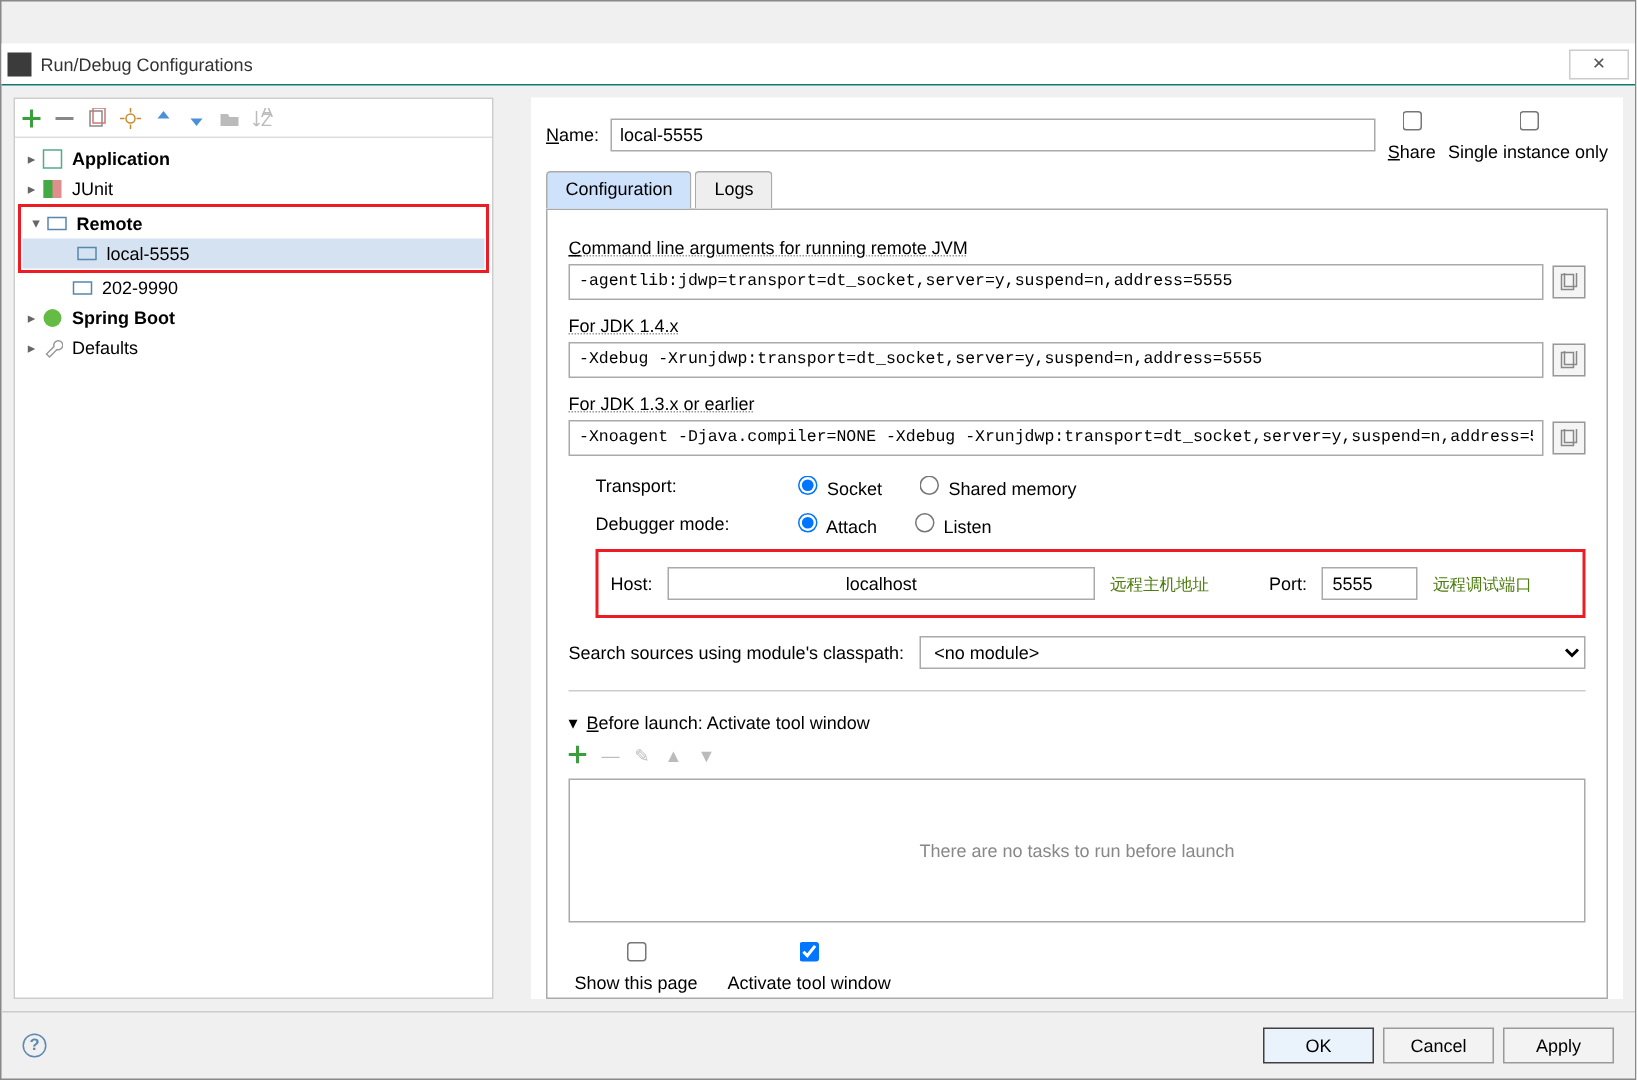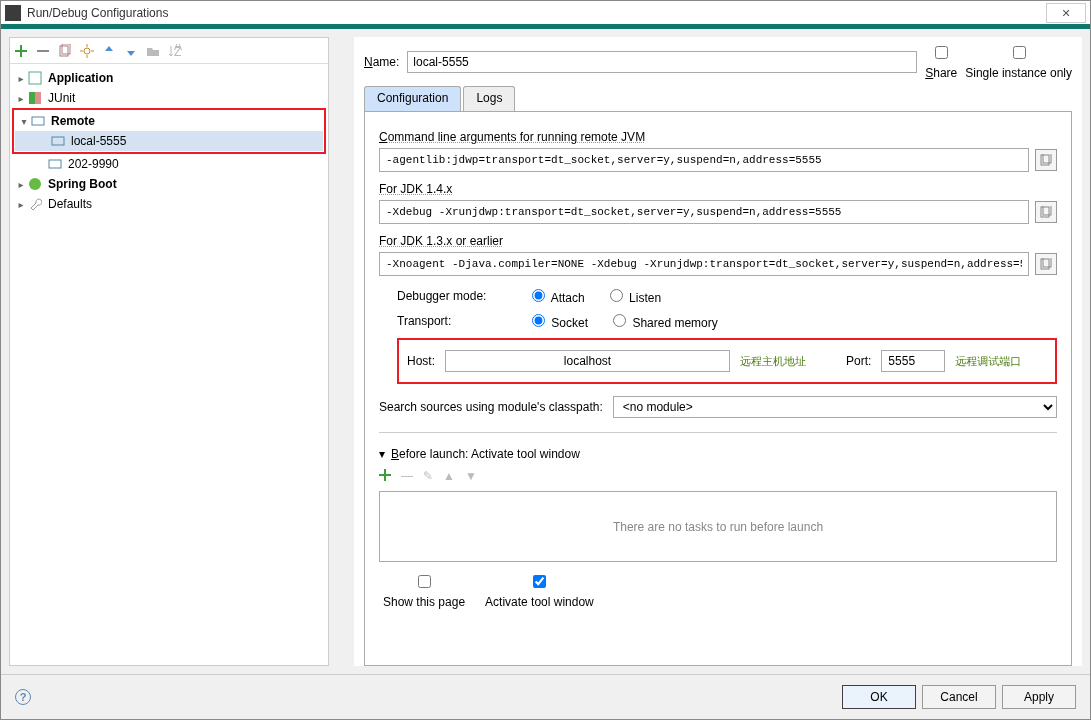--- a/index.html
+++ b/index.html
@@ -1,18 +1,18 @@
 <!DOCTYPE html>
 <html><head>
 <meta charset="utf-8">
 <style>
 * { box-sizing: border-box; font-family: "Segoe UI", Tahoma, sans-serif; font-size: 12px; }
 body { margin: 0; background: #fff; color: #000; }
 .window { width: 1091px; height: 720px; border: 1px solid #888; background: #f0f0f0; display: flex; flex-direction: column; }
-.titlebar { height: 28px; background: #fff; border-bottom: 5px solid #0f766e; display: flex; align-items: center; padding: 0 4px; }
+.titlebar { height: 28px; background: #fff; border-bottom: 1px solid #0f766e; display: flex; align-items: center; padding: 0 4px; margin-top: 28px; }
 .titlebar .icon { width: 16px; height: 16px; background: #3b3b3b; margin-right: 6px; }
 .titlebar .title { flex: 1; color: #333; }
 .titlebar .close { width: 40px; height: 20px; border: 1px solid #ccc; text-align: center; line-height: 18px; font-size: 11px; color: #555; }
 .content { flex: 1; display: flex; padding: 8px; gap: 10px; overflow: hidden; }
 .left { width: 320px; border: 1px solid #ccc; background: #fff; display: flex; flex-direction: column; }
 .toolbar { height: 26px; border-bottom: 1px solid #ddd; display: flex; align-items: center; padding: 0 4px; gap: 8px; }
 .tb-icon { width: 14px; height: 14px; display: inline-block; }
 .tree { flex: 1; padding: 4px 2px; overflow: auto; }
 .tree-row { display: flex; align-items: center; height: 20px; padding-left: 2px; cursor: default; }
 .tree-row .arrow { width: 14px; text-align: center; color: #666; font-size: 10px; }
@@ -42,21 +42,21 @@
 .host-row input { height: 22px; border: 1px solid #aaa; padding: 2px 6px; }
 .host-input { width: 285px; text-align: center; }
 .port-input { width: 64px; }
 .red-text { color: #4d7c0f; font-size: 11px; }
 .search-row { display: flex; align-items: center; gap: 10px; margin-top: 12px; }
 .search-row select { flex: 1; height: 22px; border: 1px solid #aaa; background: #fff; padding: 0 5px; }
 hr.sep { border: none; border-top: 1px solid #ccc; margin: 14px 0; }
 .before { margin-top: 6px; }
 .before-title { display: flex; align-items: center; gap: 6px; }
 .mini-tb { display: flex; gap: 10px; margin: 8px 0; }
-.empty-box { height: 71px; border: 1px solid #aaa; display: flex; align-items: center; justify-content: center; color: #888; }
+.empty-box { height: 96px; border: 1px solid #aaa; display: flex; align-items: center; justify-content: center; color: #888; }
 .bottom-ck { display: flex; gap: 20px; margin-top: 10px; padding-left: 4px; }
 .dlg-bottom { border-top: 1px solid #ccc; padding: 10px 14px; display: flex; align-items: center; }
 .dlg-bottom .help { width: 16px; height: 16px; border: 1px solid #5b8ab3; border-radius: 50%; color: #5b8ab3; text-align: center; line-height: 14px; font-weight: bold; font-size: 11px; }
 .dlg-bottom .spacer { flex: 1; }
 .btn { min-width: 74px; height: 24px; border: 1px solid #999; background: #f3f3f3; margin-left: 6px; padding: 0 12px; }
 .btn.primary { border: 1px solid #404040; background: #eaf2fc; }
 svg { display: block; }
 </style>
 </head>
 <body>
@@ -237,29 +237,29 @@
           <div class="copy-btn">
               <svg width="12" height="12">
                 <rect x="1" y="1" width="8" height="10" fill="none" stroke="#888"></rect>
                 <rect x="3" y="-1" width="8" height="10" fill="none" stroke="#888"></rect>
               </svg>
             </div>
         </div>
 
 
         <div class="radio-row">
+          <span class="lbl">Transport:</span>
+          <label><input type="radio" name="tr" checked="" style=""> <span>Socket</span></label>
+          <label><input type="radio" name="tr" style=""> <span>Shared memory</span></label>
+        </div>
+
+        <div class="radio-row">
           <span class="lbl">Debugger mode:</span>
           <label><input type="radio" name="dm" checked="" style=""> <span>Attach</span></label>
           <label><input type="radio" name="dm" style=""> <span>Listen</span></label>
-        </div>
-
-        <div class="radio-row">
-          <span class="lbl">Transport:</span>
-          <label><input type="radio" name="tr" checked="" style=""> <span>Socket</span></label>
-          <label><input type="radio" name="tr" style=""> <span>Shared memory</span></label>
         </div>
 
         <div class="host-row red-box">
           <span>Host:</span>
           <input class="host-input" type="text" value="localhost" style="">
           <span class="red-text">远程主机地址</span>
           <span style="margin-left:30px">Port:</span>
           <input class="port-input" type="text" value="5555" style="">
           <span class="red-text">远程调试端口</span>
         </div>

